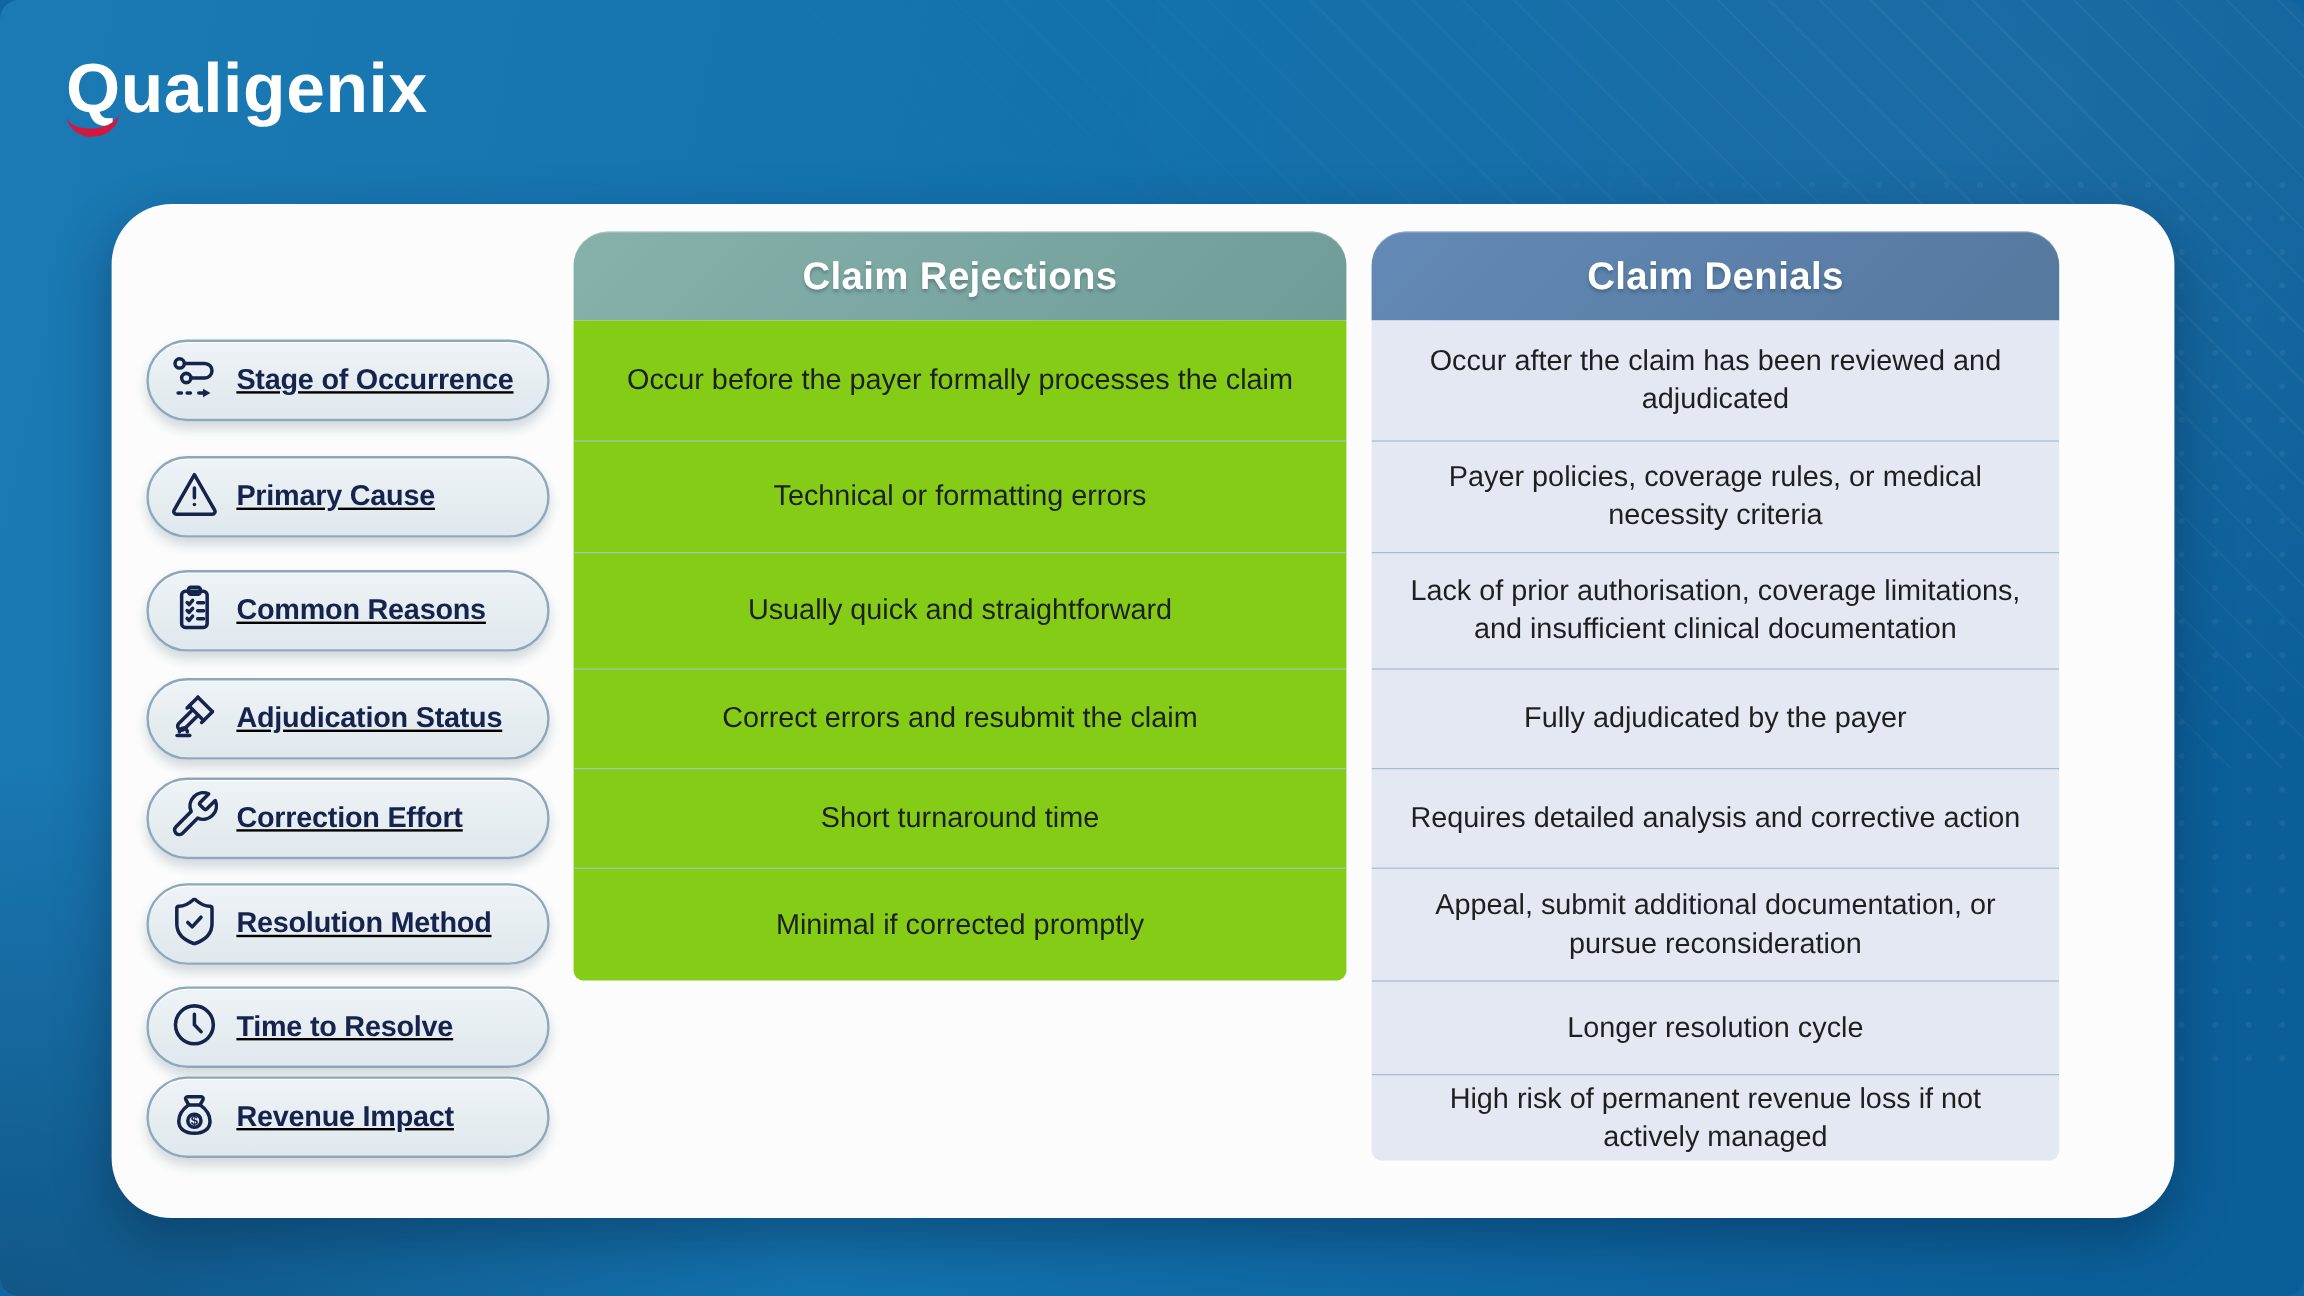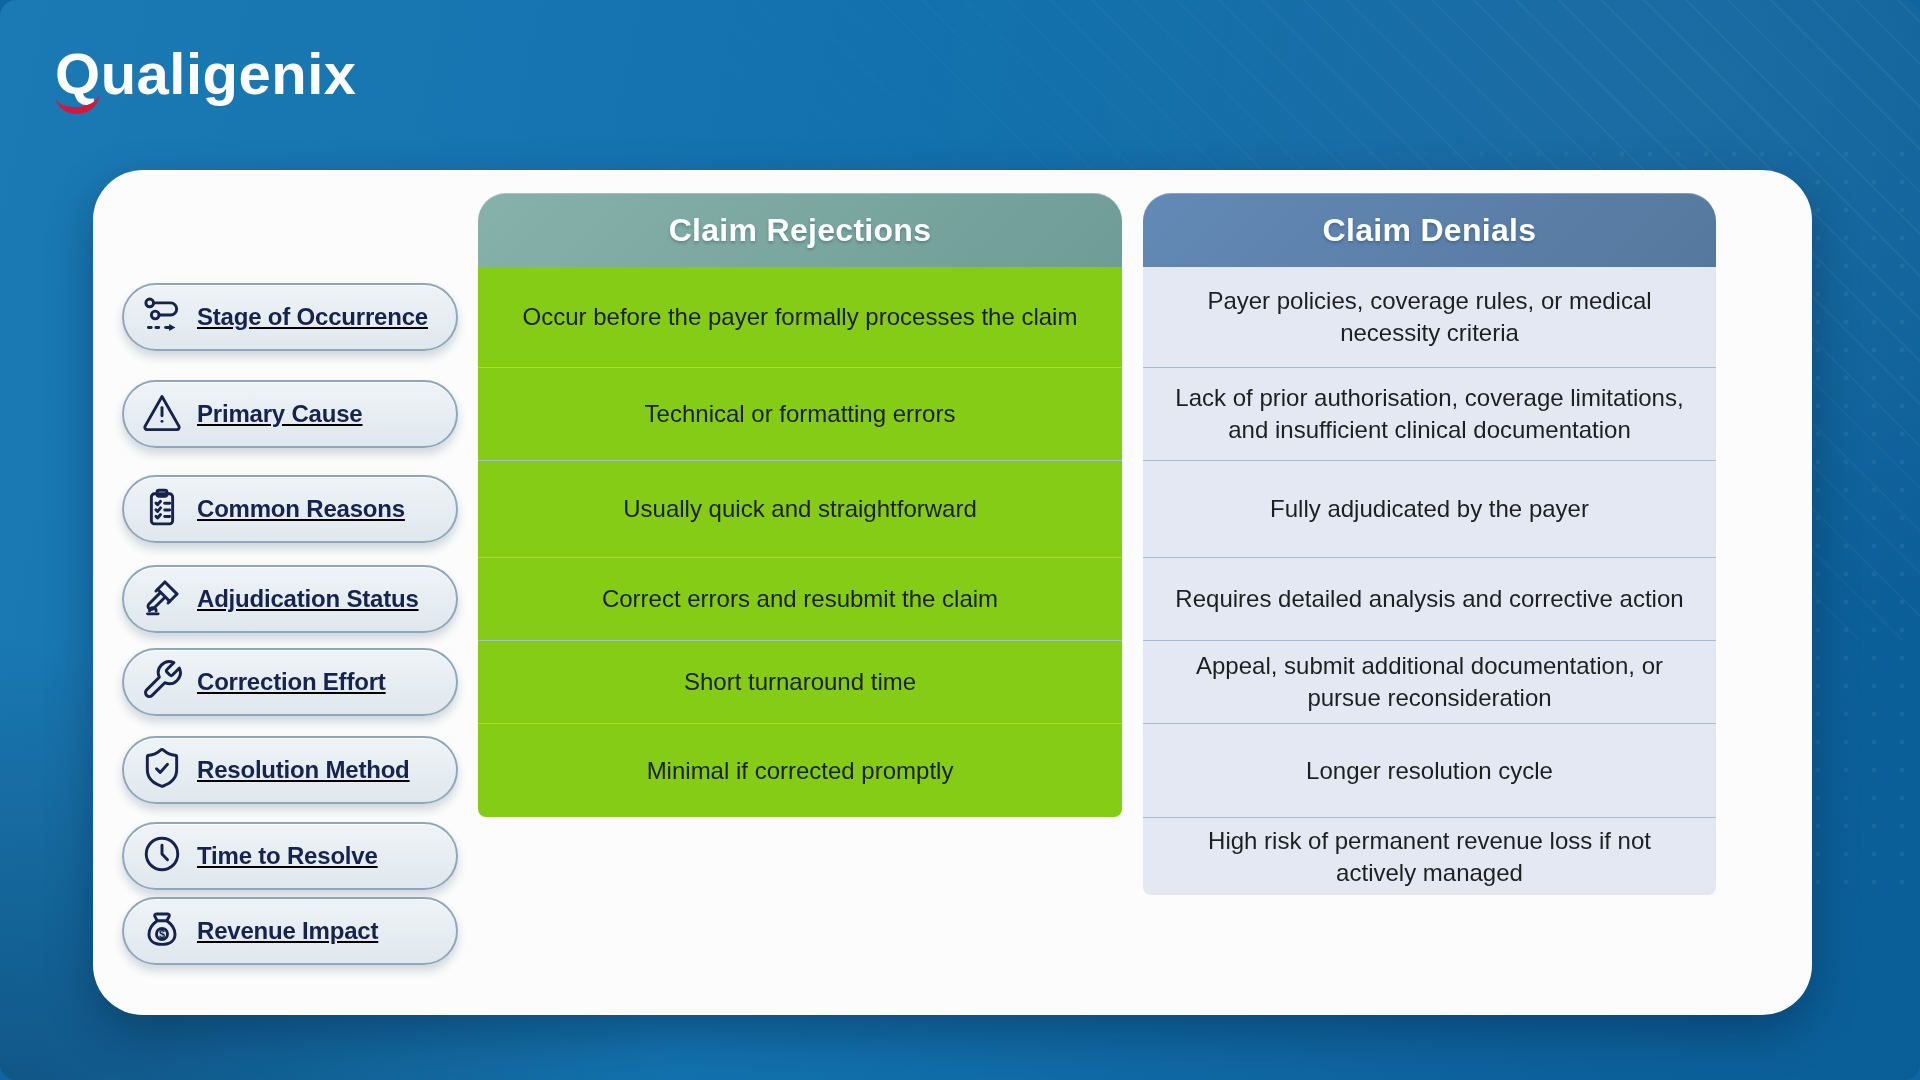--- a/index.html
+++ b/index.html
@@ -218,20 +218,21 @@
         <div class="cell">Usually quick and straightforward</div>
         <div class="cell">Correct errors and resubmit the claim</div>
         <div class="cell">Short turnaround time</div>
         <div class="cell">Minimal if corrected promptly</div>
       </div>
     </div>
 
     <div class="col col-denials">
       <div class="col-header">Claim Denials</div>
       <div class="col-body">
+        <div class="cell">Occur after the claim has been reviewed and adjudicated</div>
         <div class="cell">Payer policies, coverage rules, or medical necessity criteria</div>
         <div class="cell">Lack of prior authorisation, coverage limitations, and insufficient clinical documentation</div>
         <div class="cell">Fully adjudicated by the payer</div>
         <div class="cell">Requires detailed analysis and corrective action</div>
         <div class="cell">Appeal, submit additional documentation, or pursue reconsideration</div>
         <div class="cell">Longer resolution cycle</div>
         <div class="cell">High risk of permanent revenue loss if not actively managed</div>
       </div>
     </div>
 

